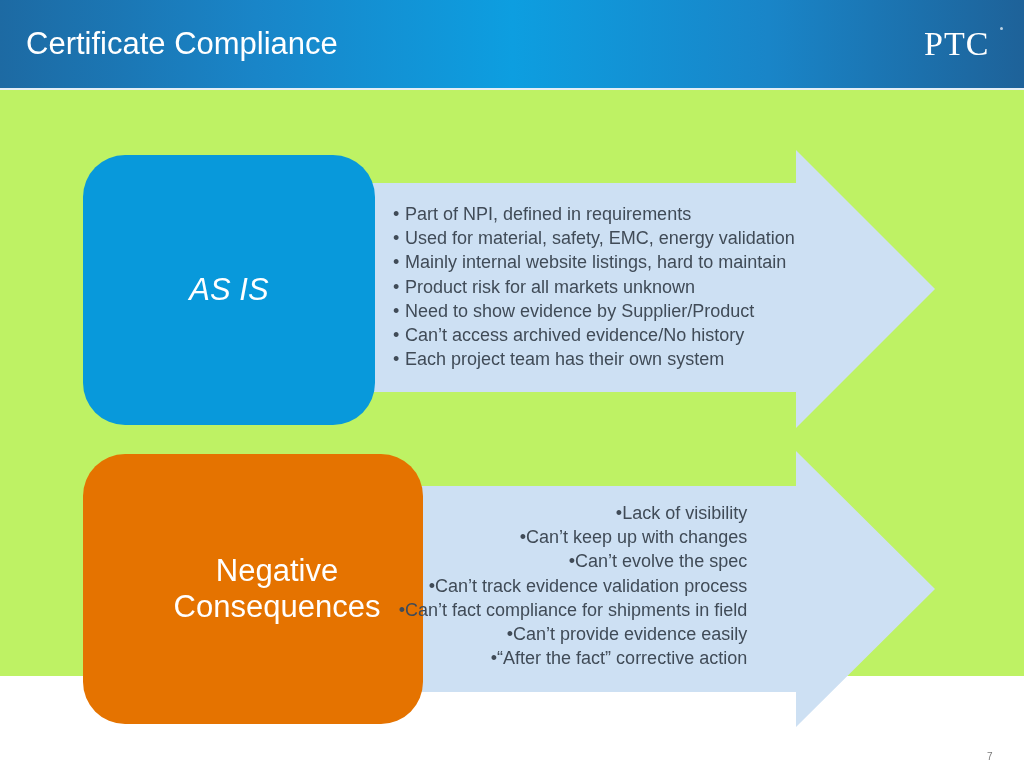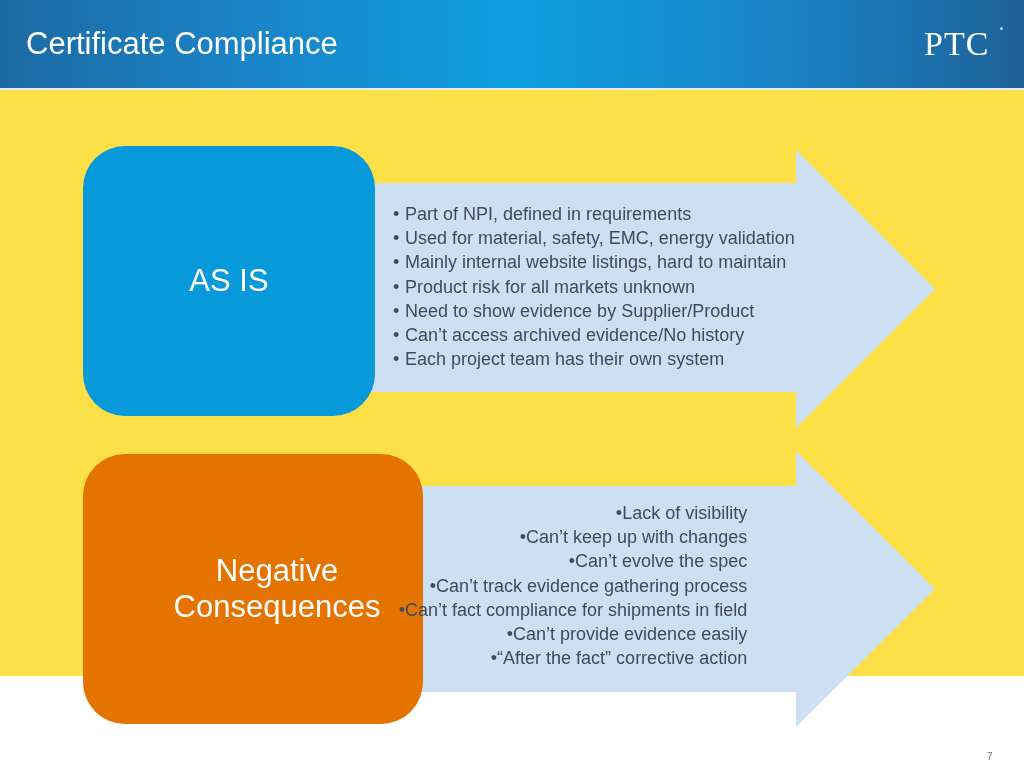--- a/index.html
+++ b/index.html
@@ -8,21 +8,21 @@
       width: 1024px;
       height: 768px;
       background: #ffffff;
       overflow: hidden;
       font-family: "Liberation Sans", sans-serif;
     }
     .slide {
       position: relative;
       width: 1024px;
       height: 676px;
-      background: #fde047;
+      background: #bef264;
     }
     .header {
       position: absolute;
       left: 0; top: 0;
       width: 1024px;
       height: 88px;
       background: linear-gradient(90deg, #1d6aa3 0%, #1985c8 25%, #0d9ee0 50%, #1985c8 75%, #1e6299 100%);
       border-bottom: 2px solid #e4eef6;
     }
     .title {
@@ -65,22 +65,23 @@
       border-radius: 42px;
       display: flex;
       align-items: center;
       justify-content: center;
       text-align: center;
       color: #ffffff;
       font-size: 31px;
       line-height: 36px;
     }
     .box-asis {
-      top: 146px;
+      top: 155px;
       background: #0899db;
+      font-style: italic;
     }
     .box-neg {
       top: 454px;
       background: #e57300;
       padding-left: 48px;
     }
     .box-label {
       white-space: pre-line;
     }
     .bullets {
@@ -144,20 +145,20 @@
 
   <div class="box box-neg">
     <span class="box-label">Negative
 Consequences</span>
   </div>
 
   <ul class="bullets bullets-neg">
     <li>Lack of visibility</li>
     <li>Can’t keep up with changes</li>
     <li>Can’t evolve the spec</li>
-    <li>Can’t track evidence gathering process</li>
+    <li>Can’t track evidence validation process</li>
     <li>Can’t fact compliance for shipments in field</li>
     <li>Can’t provide evidence easily</li>
     <li>“After the fact” corrective action</li>
   </ul>
 
   <div class="page-num">7</div>
 </div>
 
 </body></html>

